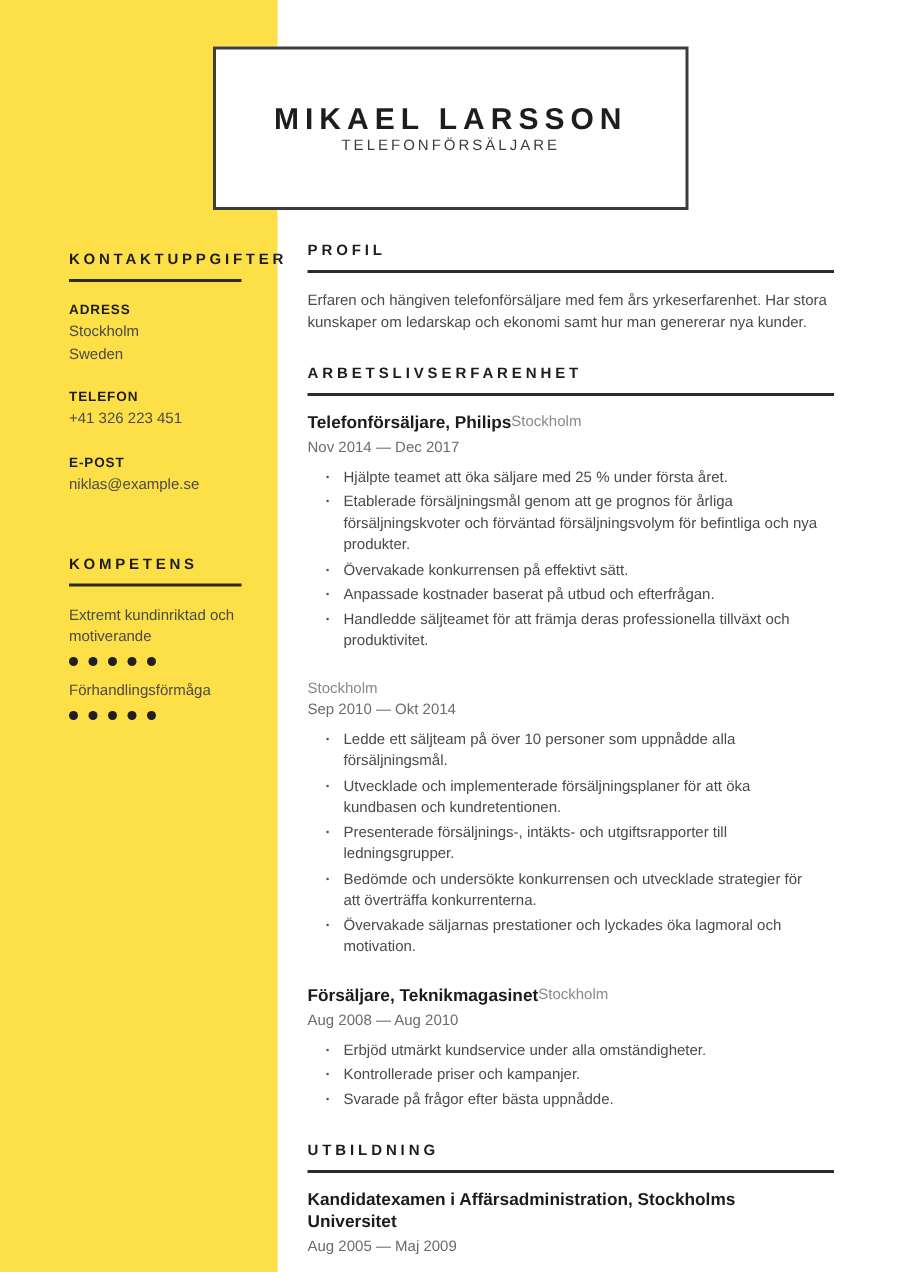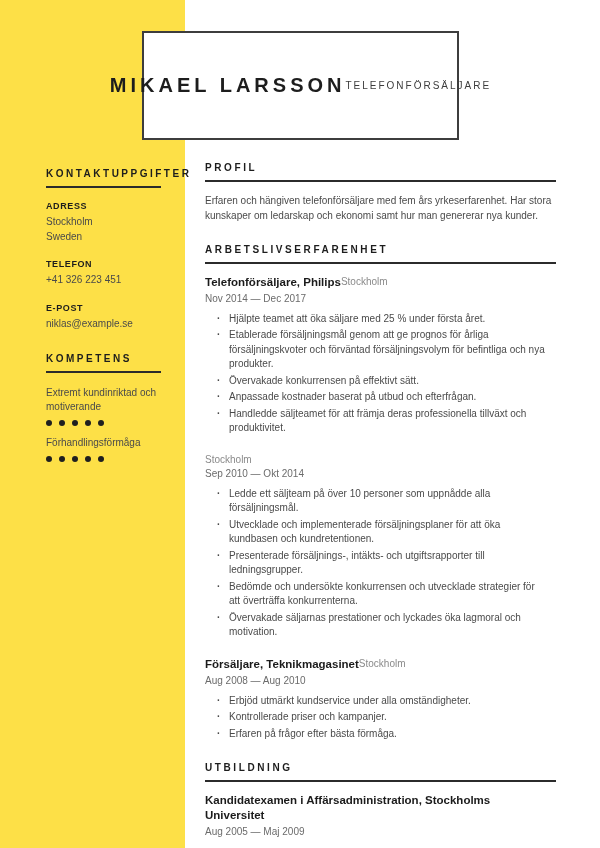--- a/index.html
+++ b/index.html
@@ -13,31 +13,31 @@
     background: #fde047; padding: 168px 24px 0 46px;
   }
   .side-heading {
     font-size: 10px; font-weight: bold; letter-spacing: 2.5px; color: #1d1d1d;
     padding-bottom: 7px; border-bottom: 2px solid #2b2b2b; margin-bottom: 13px;
     white-space: nowrap;
   }
   .contact-group { margin-bottom: 15px; }
   .contact-label { font-size: 9px; font-weight: bold; letter-spacing: 0.6px; color: #1d1d1d; margin-bottom: 4px; }
   .contact-line { font-size: 10px; color: #4a4a4a; line-height: 1.45; }
-  .skills-block { margin-top: 22px; }
+  .skills-block { margin-top: 40px; }
   .skill-item { margin-bottom: 10px; }
   .skill-label { font-size: 10px; color: #4a4a4a; line-height: 1.4; margin-bottom: 6px; }
   .dots { display: flex; gap: 7px; margin-bottom: 6px; }
   .dot { width: 6px; height: 6px; border-radius: 50%; background: #1f1f1f; display: inline-block; }
 
   
   .header-box {
     position: absolute; left: 142px; top: 31px; width: 317px; height: 109px;
     background: #ffffff; border: 2px solid #3d3d3d;
-    display: flex; flex-direction: row; align-items: center; justify-content: center;
+    display: flex; flex-direction: column; align-items: center; justify-content: center;
     z-index: 2;
   }
   .name { font-size: 20px; font-weight: bold; letter-spacing: 4px; color: #1d1d1d; white-space: nowrap; }
   .job-title { font-size: 10px; letter-spacing: 2px; color: #3c3c3c; white-space: nowrap; }
 
   
   .main { position: absolute; left: 205px; top: 162px; width: 351px; }
   .section { margin-bottom: 21px; }
   .section-heading {
     font-size: 10px; font-weight: bold; letter-spacing: 2.6px; color: #1d1d1d;
@@ -157,21 +157,21 @@
 
       <div class="entry">
         <div class="entry-head">
           <div class="entry-title">Försäljare, Teknikmagasinet</div>
           <div class="entry-location">Stockholm</div>
         </div>
         <div class="entry-dates">Aug 2008 — Aug 2010</div>
         <ul class="bullets">
           <li>Erbjöd utmärkt kundservice under alla omständigheter.</li>
           <li>Kontrollerade priser och kampanjer.</li>
-          <li>Erfaren på frågor efter bästa förmåga.</li>
+          <li>Svarade på frågor efter bästa uppnådde.</li>
         </ul>
       </div>
     </section>
 
     <section class="section">
       <div class="section-heading">UTBILDNING</div>
 
       <div class="entry">
         <div class="entry-head">
           <div class="entry-title wide">Kandidatexamen i Affärsadministration, Stockholms Universitet</div>

